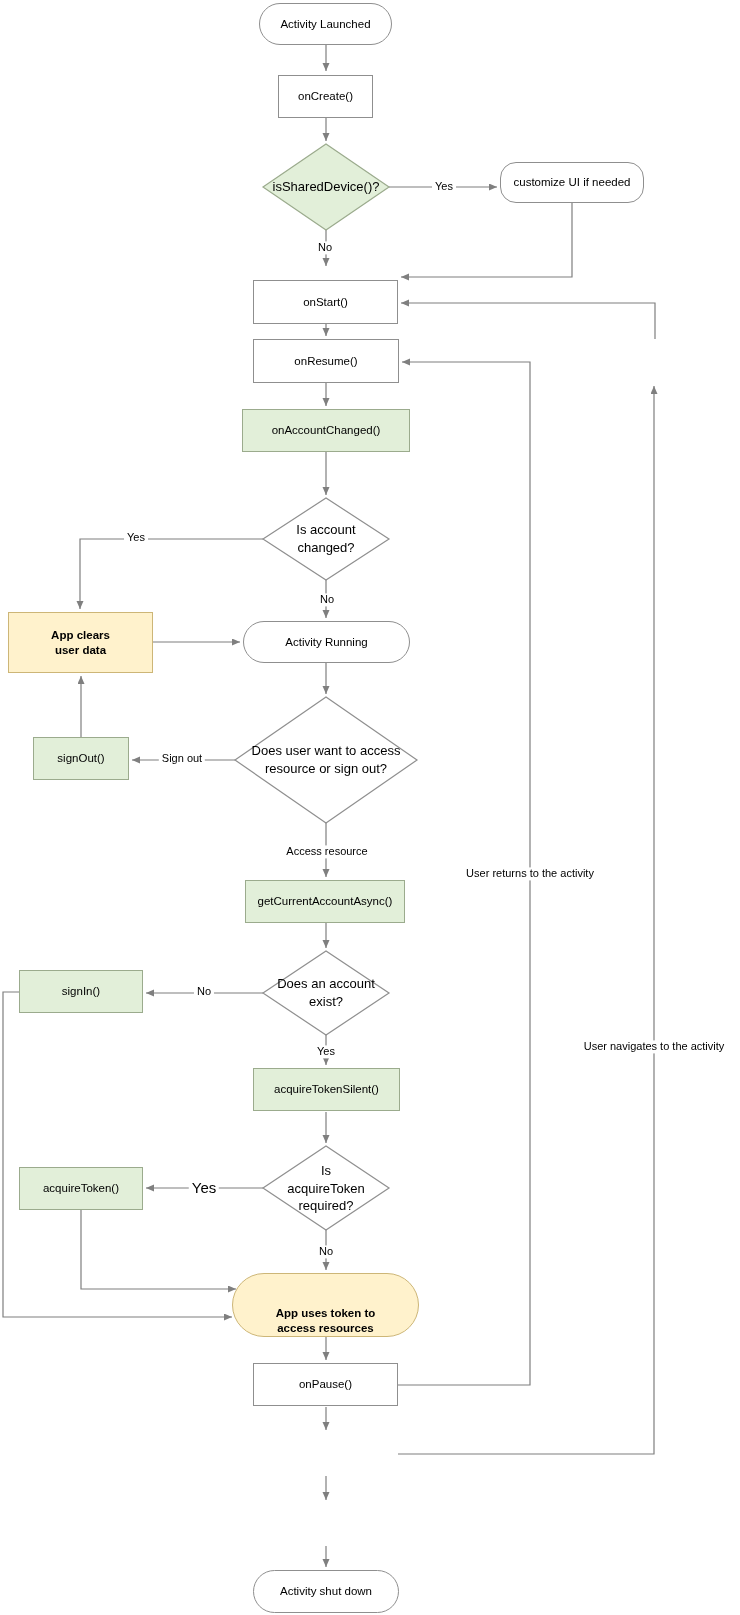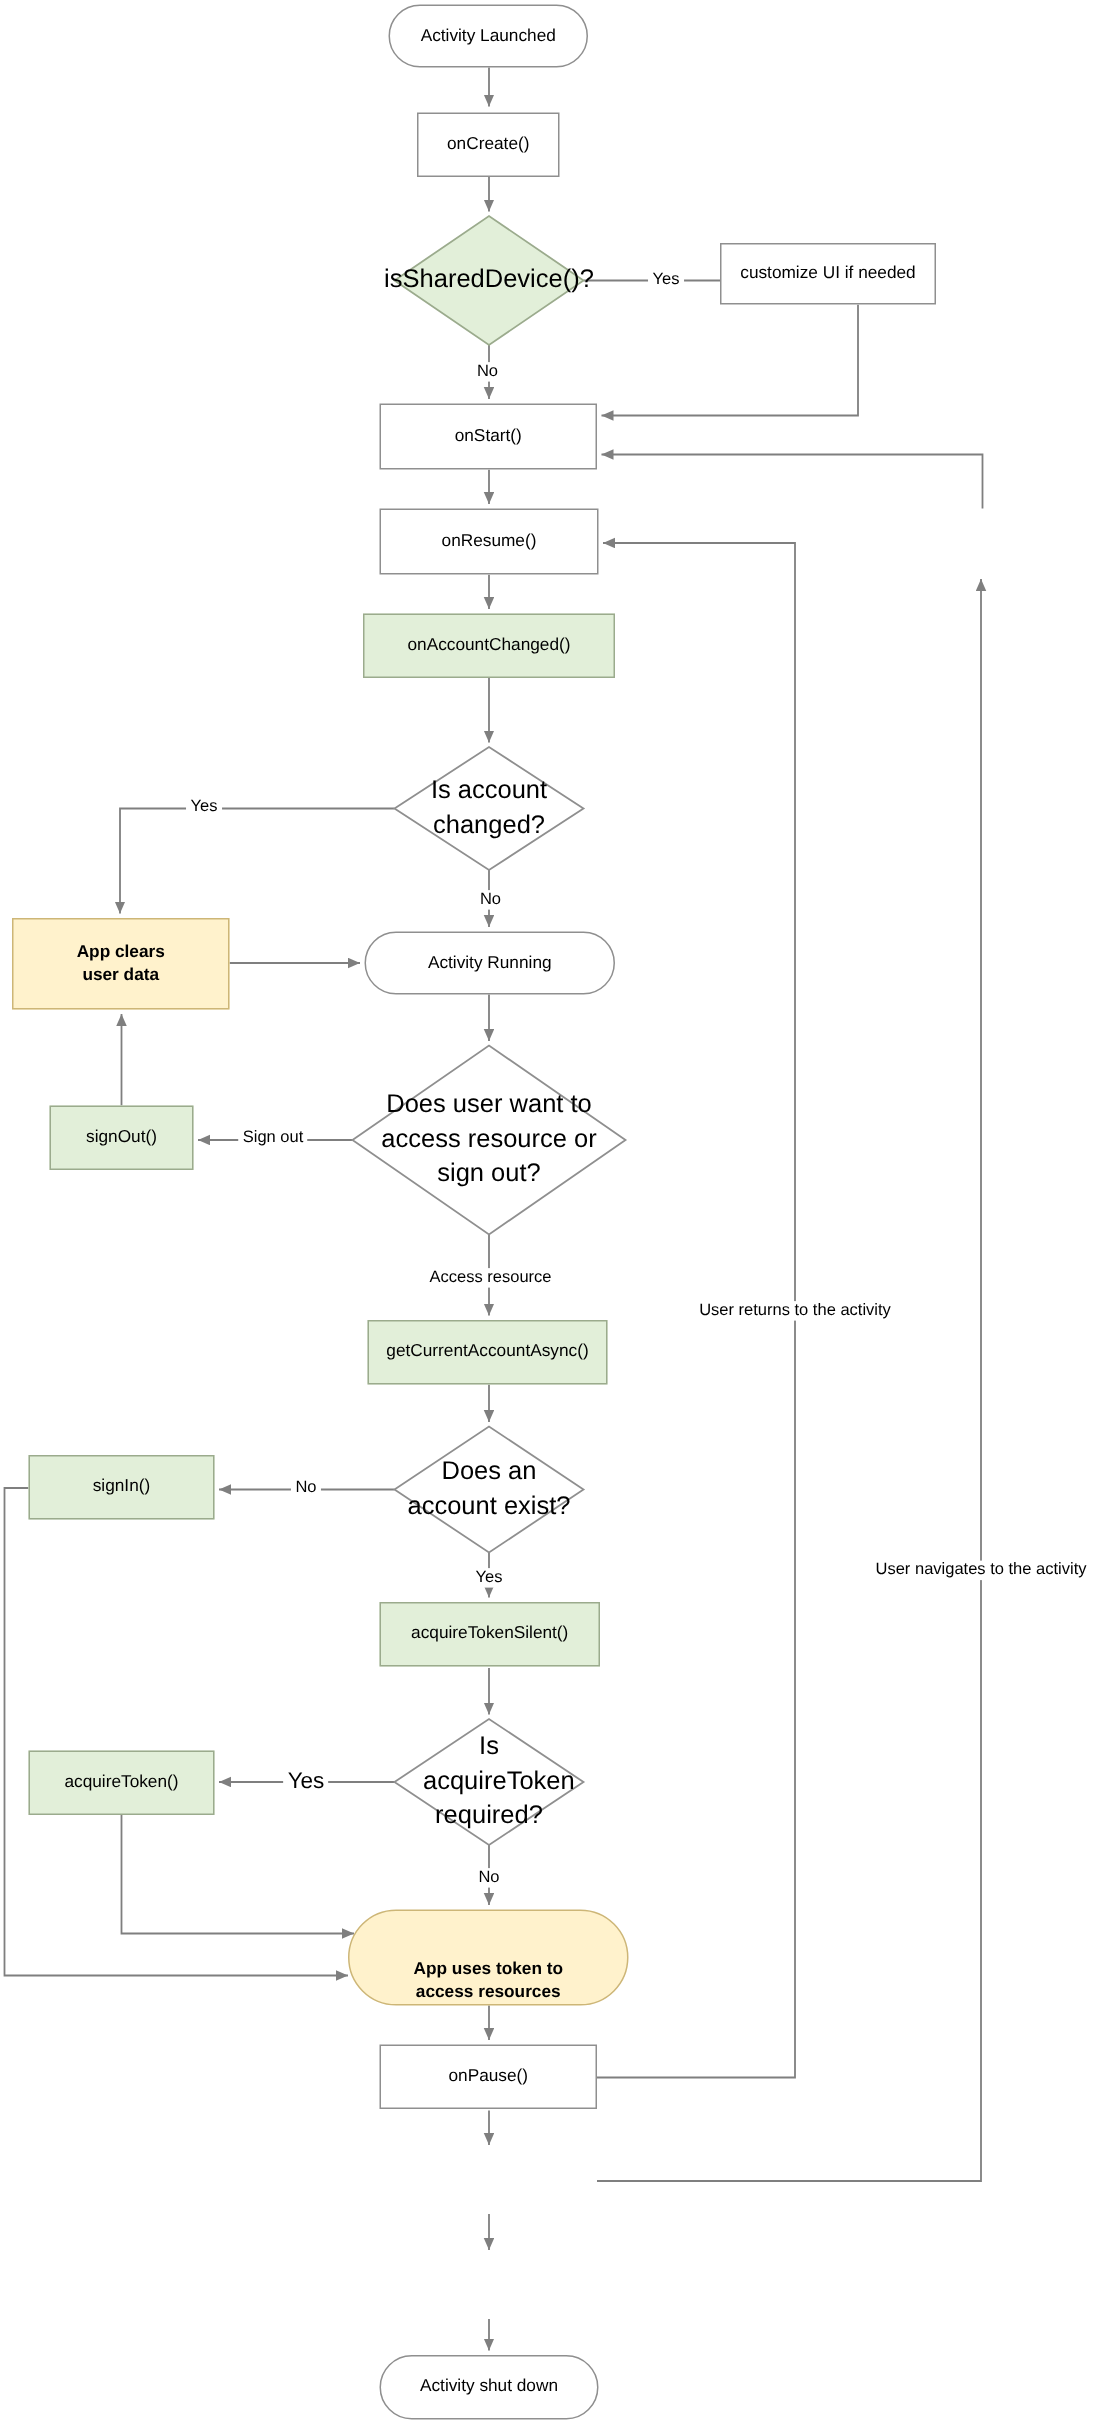--- a/index.html
+++ b/index.html
@@ -11,21 +11,21 @@
   .node{
     position:absolute;box-sizing:border-box;display:flex;align-items:center;justify-content:center;
     text-align:center;font-size:11.5px;line-height:1.3;background:#ffffff;border:1px solid #8f8f8f;
   }
   .stadium{border-radius:999px;}
   .green{background:#e2efd9;border-color:#9bab8d;}
   .yellow{background:#fff2cc;border-color:#cdb677;font-weight:bold;}
   .node .wrap{display:block;margin:0 auto;}
   .dlabel{
     position:absolute;transform:translate(-50%,-50%);text-align:center;
-    font-size:17px;line-height:1.35;
+    font-size:13px;line-height:1.35;
   }
   .elabel{
     position:absolute;transform:translate(-50%,-50%);font-size:11px;line-height:1.2;
     background:#ffffff;padding:0 3px;white-space:nowrap;
   }
   .elabel.big{font-size:15px;}
 </style>
 </head>
 <body>
 
@@ -77,24 +77,24 @@
       <polygon points="263,1188 326,1146 389,1188 326,1230" fill="#ffffff"></polygon>
     </g>
   </svg>
 
   <div class="node stadium" style="left:259px;top:3px;width:133px;height:42px;">
     <span class="wrap">Activity Launched</span>
   </div>
   <div class="node" style="left:278px;top:75px;width:95px;height:43px;">
     <span class="wrap">onCreate()</span>
   </div>
-  <div class="node" style="left:480px;top:162px;width:144px;height:41px;">
+  <div class="node" style="left:500px;top:162px;width:144px;height:41px;border-radius:16px;">
     <span class="wrap">customize UI if needed</span>
   </div>
-  <div class="node" style="left:253px;top:269px;width:145px;height:44px;">
+  <div class="node" style="left:253px;top:280px;width:145px;height:44px;">
     <span class="wrap">onStart()</span>
   </div>
   <div class="node" style="left:253px;top:339px;width:146px;height:44px;">
     <span class="wrap">onResume()</span>
   </div>
   <div class="node green" style="left:242px;top:409px;width:168px;height:43px;">
     <span class="wrap">onAccountChanged()</span>
   </div>
   <div class="node yellow" style="left:8px;top:612px;width:145px;height:61px;">
     <span class="wrap" style="width:64px;">App clears user data</span>

